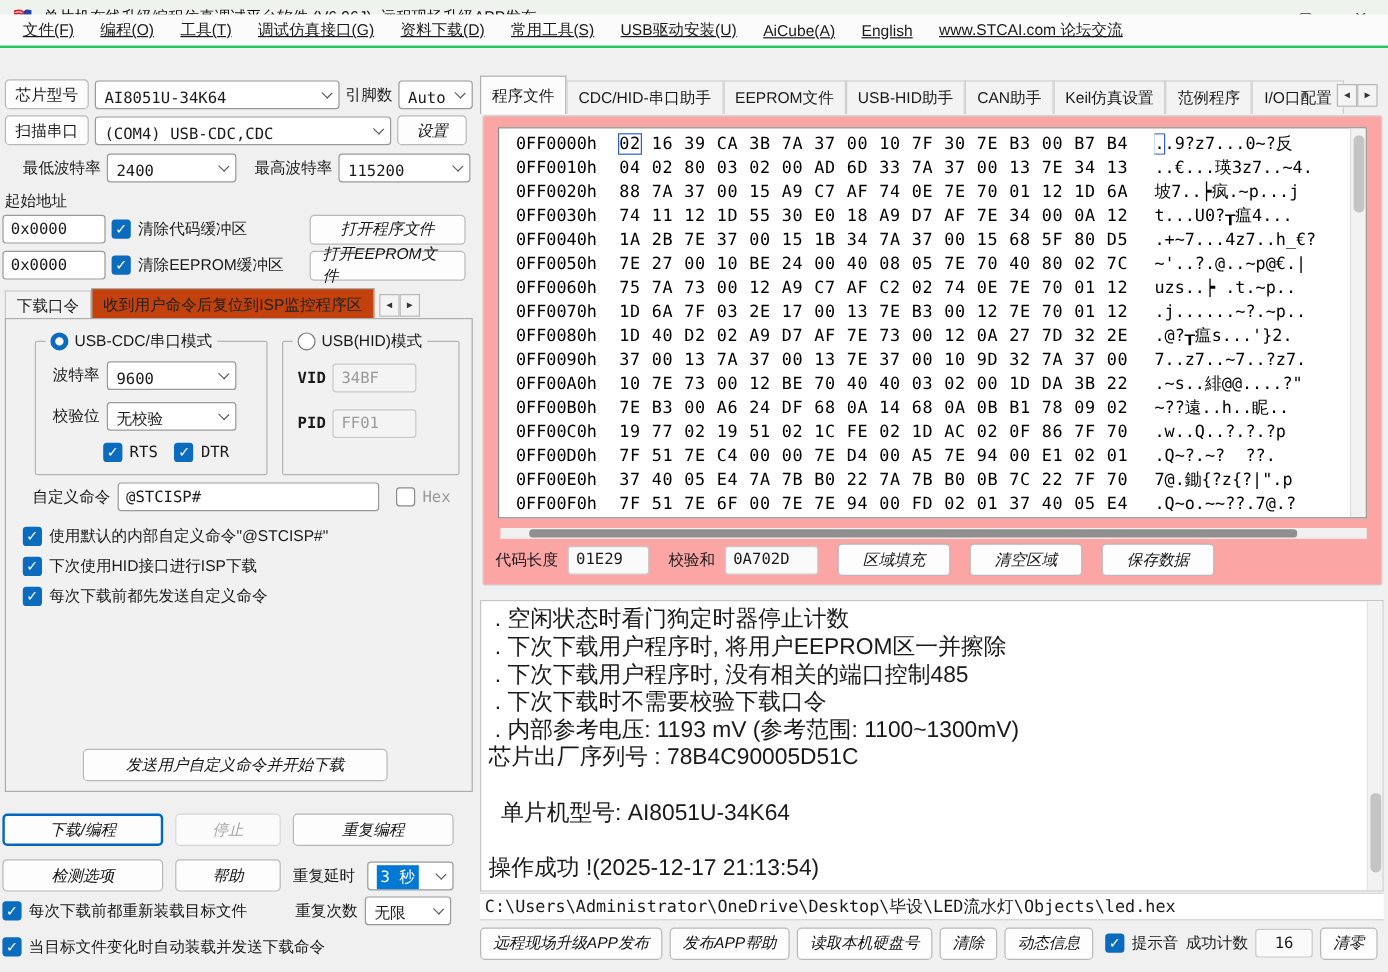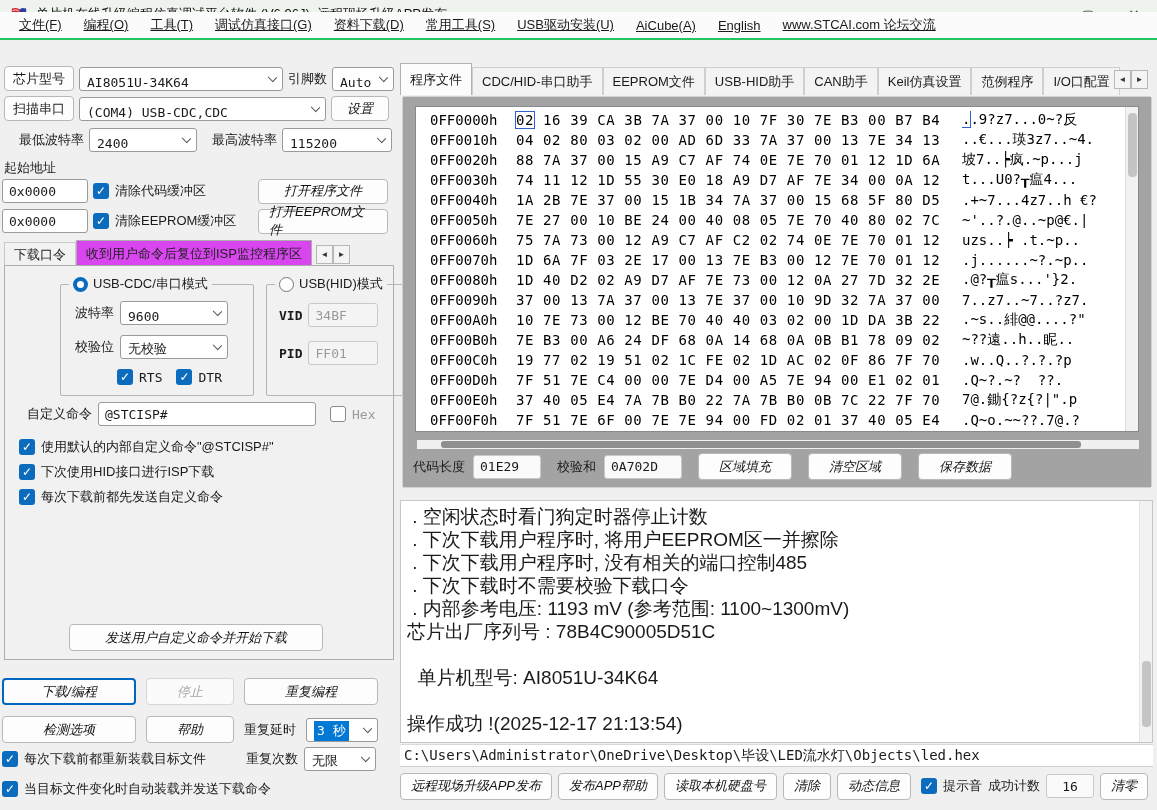--- a/index.html
+++ b/index.html
@@ -35,39 +35,39 @@
   .field.ro { background:#f4f4f4; color:#9a9a9a; border-color:#c9c9c9; }
   .mono { font-family:"DejaVu Sans Mono", monospace; }
 
   
   .left { position:absolute; left:2px; top:62px; width:394px; height:746px; }
   .lrow { position:absolute; left:2px; display:flex; align-items:center; gap:5px; }
   .lbl-btn { height:25px; border:1px solid #b8b8b8; border-radius:4px; background:#fdfdfd; display:inline-flex; align-items:center; padding:0 8px; }
 
   .ltabs { position:absolute; left:2px; top:178px; width:390px; height:26px; display:flex; align-items:flex-end; }
   .ltab { height:24px; display:flex; align-items:center; padding:0 9px; border:1px solid #c9c9c9; border-bottom:none; background:#f2f2f2; color:#222; }
-  .ltab.active { background:#d946ef; height:26px; border-color:#adadad; }
+  .ltab.active { background:#c2410c; height:26px; border-color:#adadad; }
   .pager { display:flex; margin-left:4px; margin-bottom:2px; }
   .pager .pbtn { width:17px; height:19px; border:1px solid #b8b8b8; background:#f4f4f4; display:flex; align-items:center; justify-content:center; font-size:8px; color:#333; }
 
   .bigbox { position:absolute; left:2px; top:203px; width:390px; height:395px; border:1px solid #adadad; background:#f1f1f1; }
-  .grpbox { position:absolute; border:1px solid #b5b5b5; border-radius:2px;margin-left:31px; }
+  .grpbox { position:absolute; border:1px solid #b5b5b5; border-radius:2px; }
   .grplegend { position:absolute; top:-10px; left:8px; background:#f1f1f1; padding:0 4px; display:flex; align-items:center; gap:5px; }
   .inrow { position:absolute; display:flex; align-items:center; gap:6px; }
 
   .lchecks { position:absolute; left:14px; display:flex; flex-direction:column; gap:7px; }
 
   
   .right { position:absolute; left:398px; top:62px; width:759px; height:748px; }
   .rtabs { position:absolute; left:2px; top:0; width:755px; height:33px; display:flex; align-items:flex-end; }
   .rtab { height:28px; display:flex; align-items:center; padding:0 9px; border:1px solid #cfcfcf; border-bottom:none; background:#f3f3f3; white-space:nowrap; }
   .rtab.active { background:#fcfcfc; height:32px; border-color:#b0b0b0; font-weight:normal; }
   .rtab.trunc { max-width:78px; overflow:hidden; }
 
-  .hexpanel { position:absolute; left:4px; top:34px; width:750px; height:392px; border:1px solid #d2d2d2; background:#a3a3a3; border-radius:2px; }
+  .hexpanel { position:absolute; left:4px; top:34px; width:750px; height:392px; border:1px solid #d2d2d2; background:#fca5a5; border-radius:2px; }
   .hexbox { position:absolute; left:12px; top:9px; width:724px; height:326px; background:#fff; border:1px solid #8a8a8a; overflow:hidden; }
   .hex-rows { position:absolute; left:0; top:3px; width:706px; }
   .hex-row { display:flex; height:20px; align-items:center; font-family:"DejaVu Sans Mono", monospace; font-size:14px; color:#000; white-space:pre; }
   .hex-addr { width:78px; margin-left:14px; }
   .hex-bytes { width:440px; margin-left:8px; letter-spacing:0.6px; }
   .hex-ascii { margin-left:6px; flex:1; overflow:hidden; }
   .sel { outline:1.5px solid #2e5fd0; }
   .vscroll { position:absolute; right:0; top:0; width:13px; height:100%; background:#f2f2f2; border-left:1px solid #ddd; }
   .vthumb { position:absolute; left:2px; width:9px; border-radius:4px; background:#c4c4c4; }
   .hscroll { position:absolute; left:14px; top:343px; width:722px; height:9px; background:#f0f0f0; }

